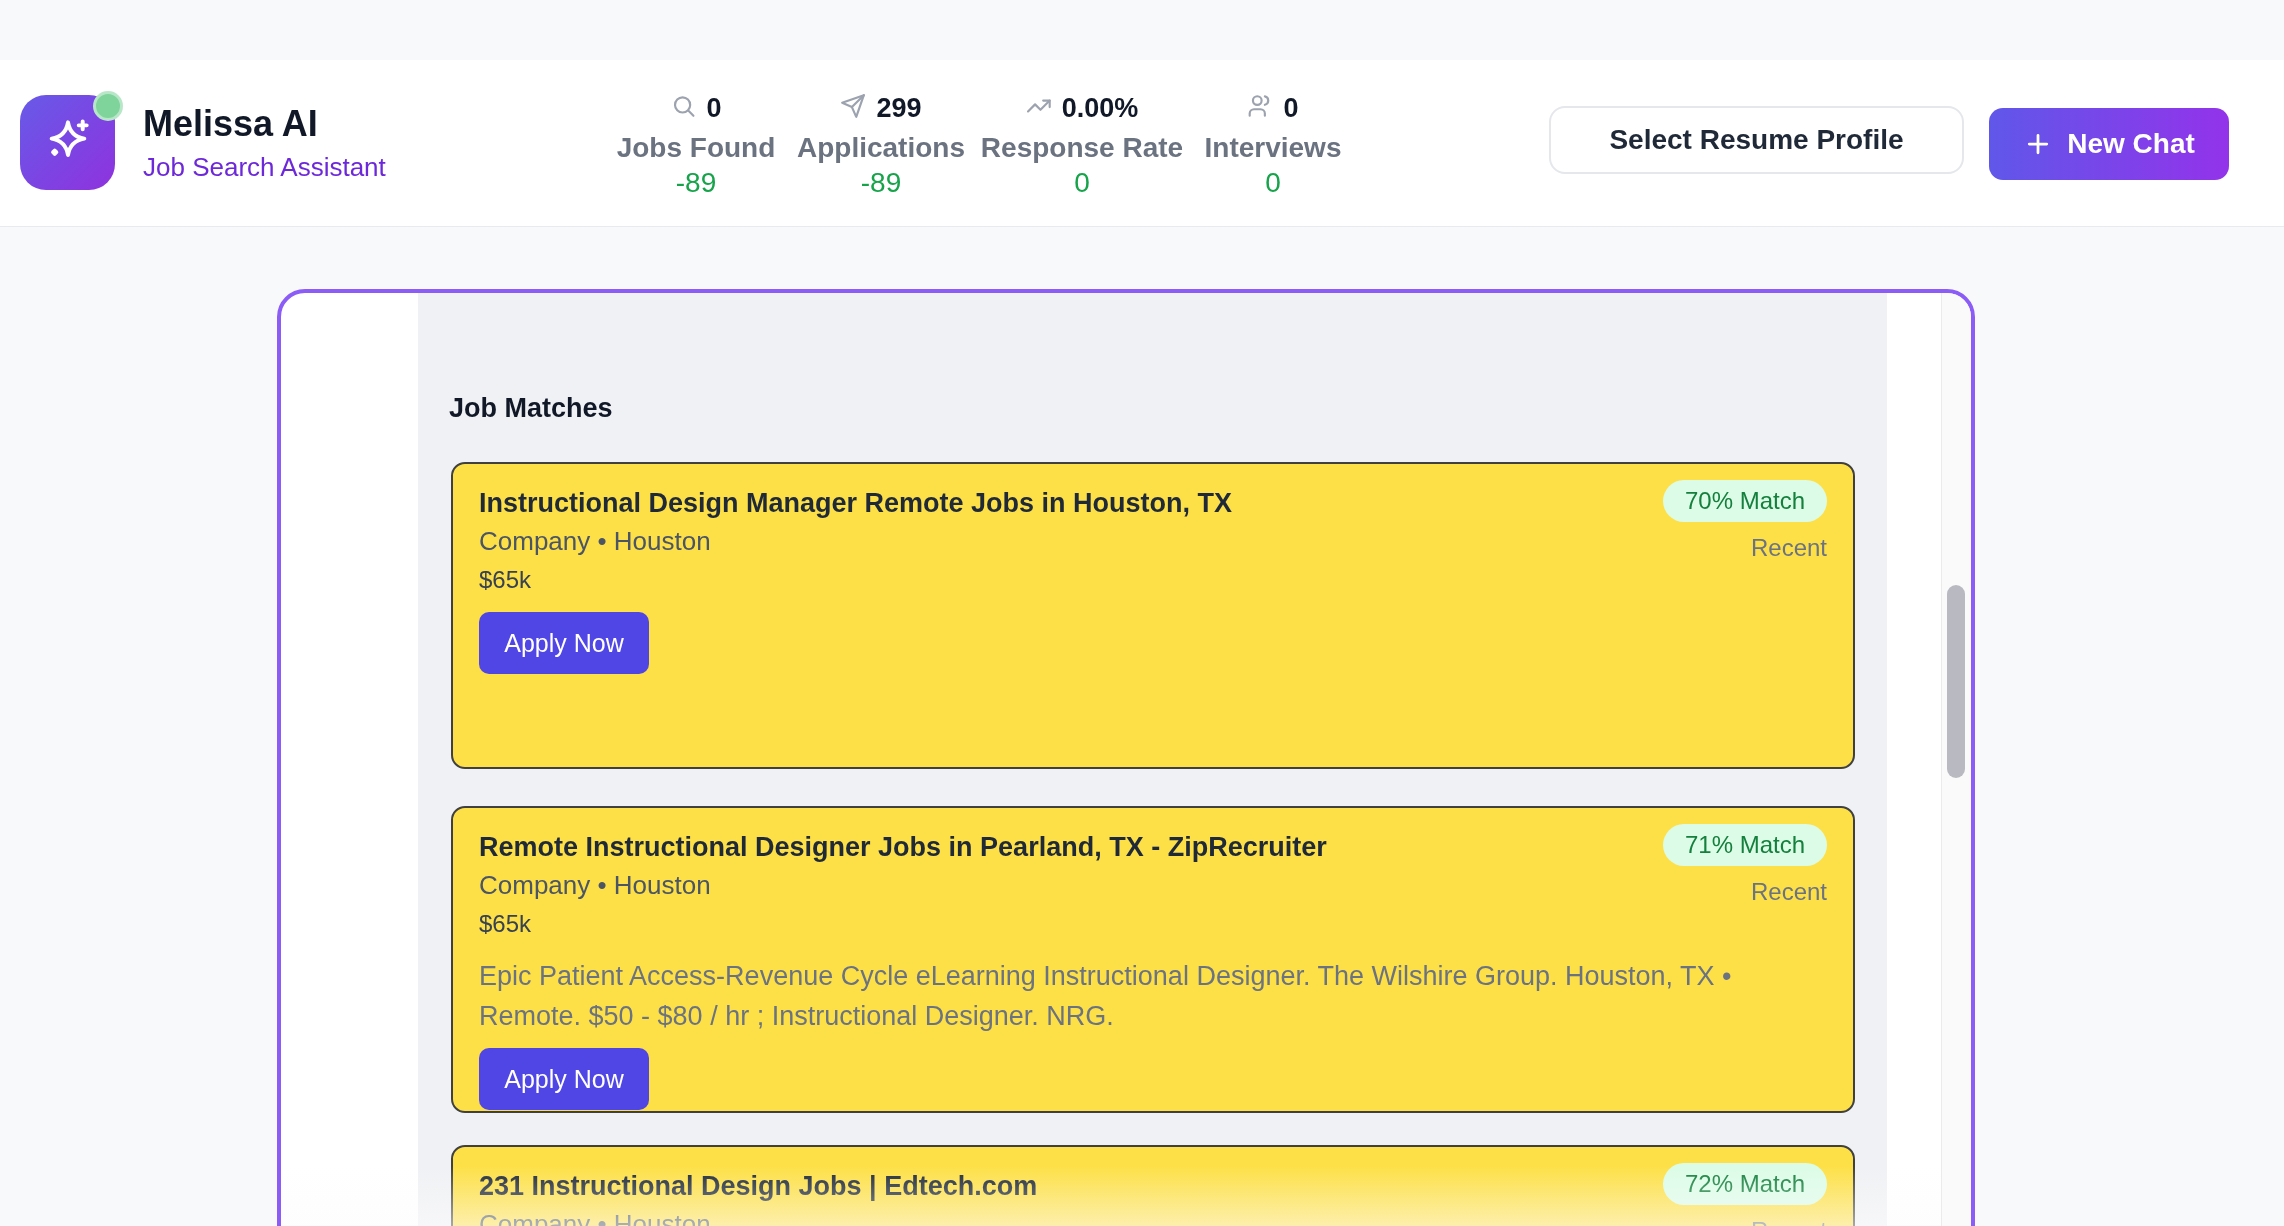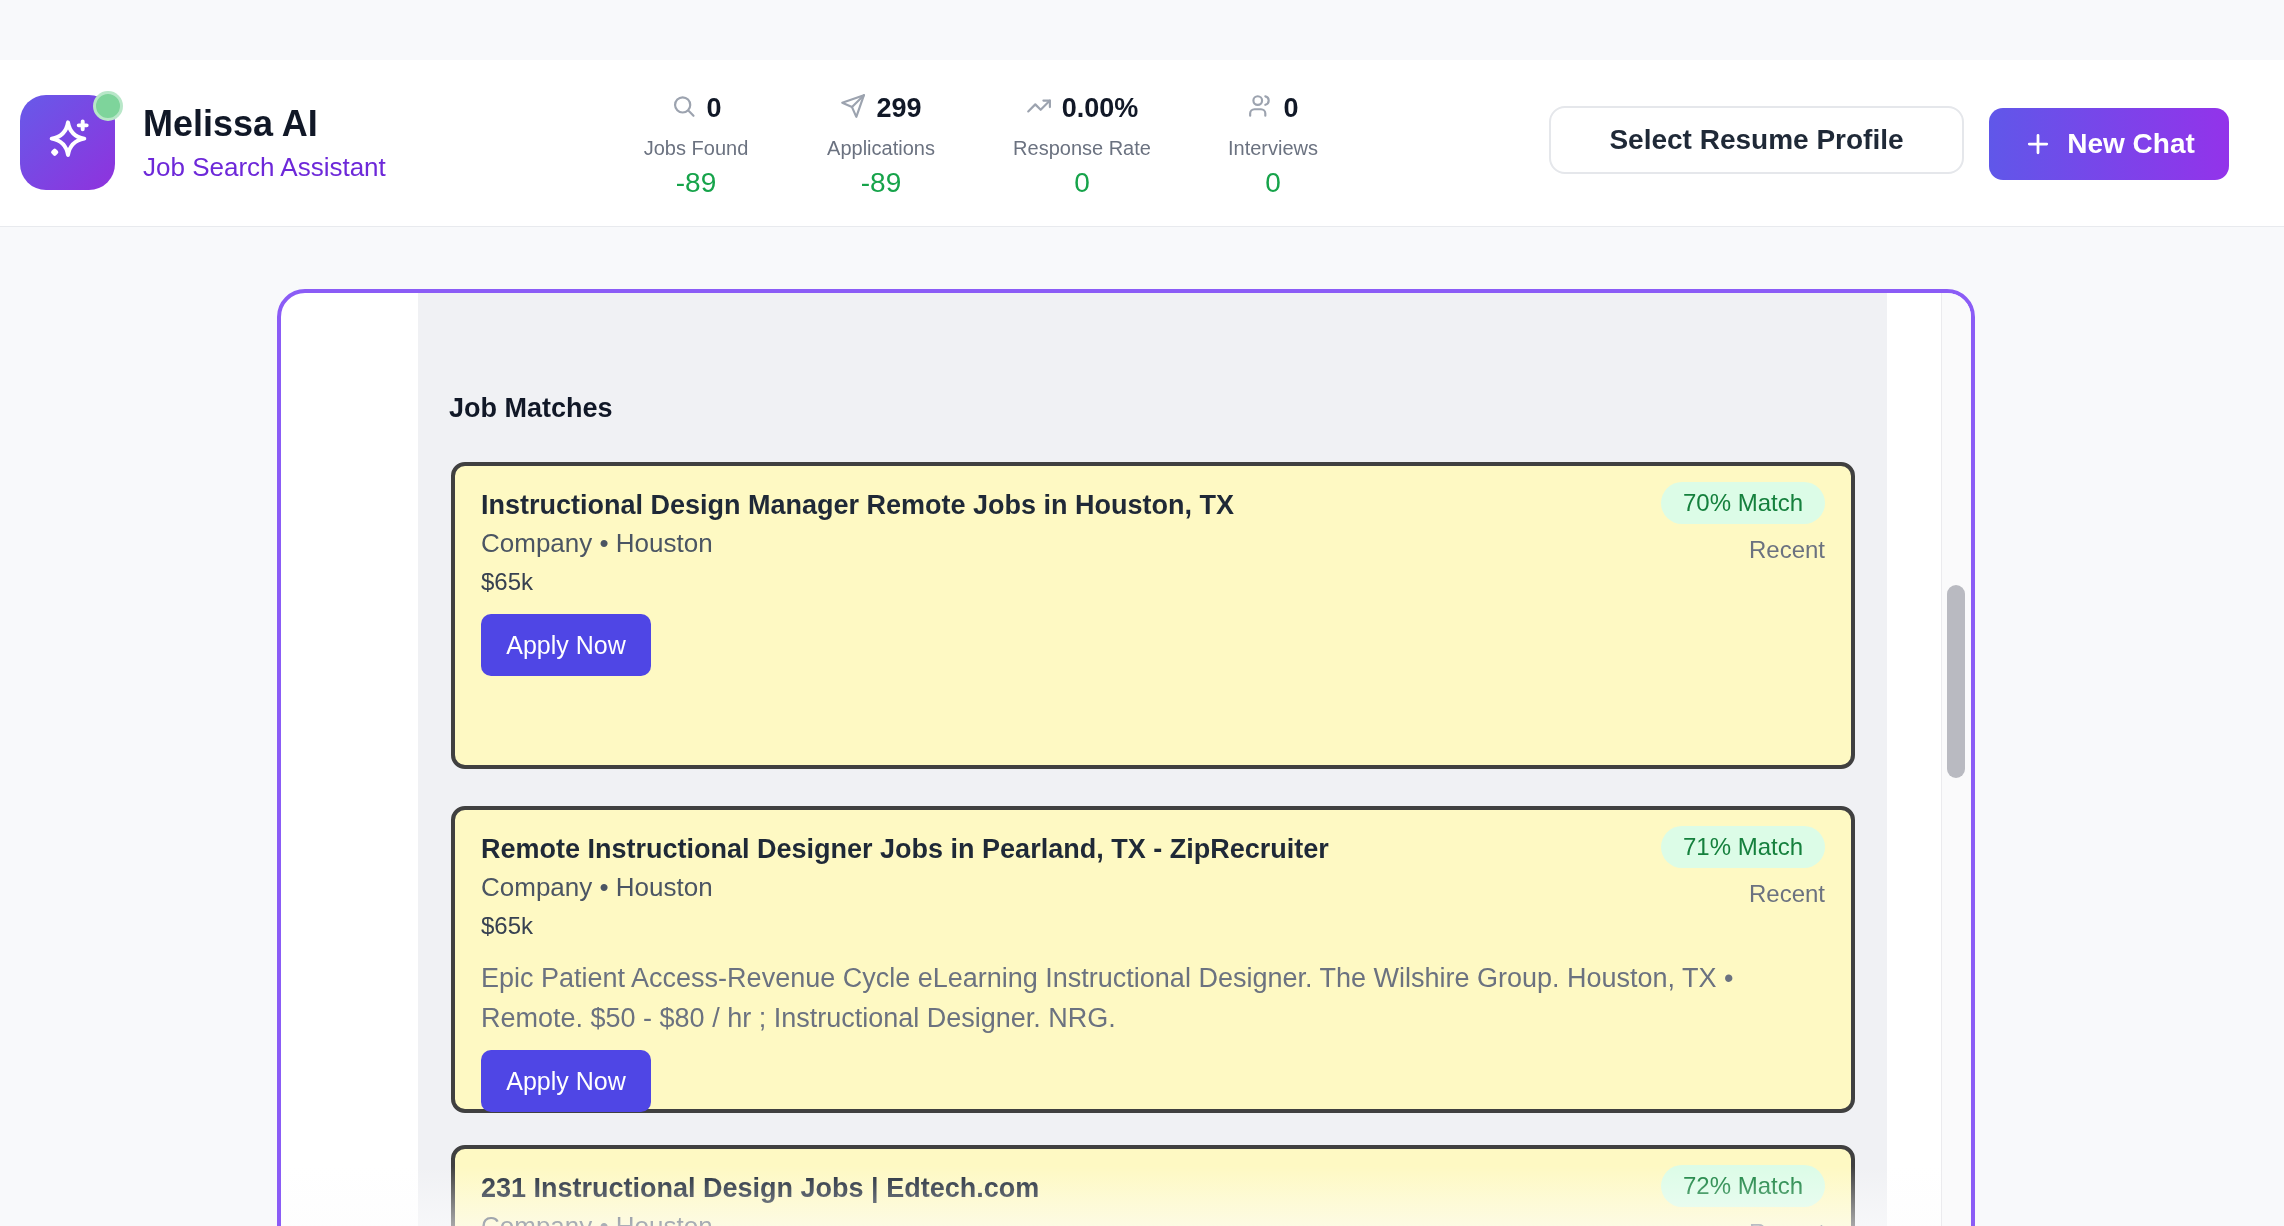--- a/index.html
+++ b/index.html
@@ -38,21 +38,21 @@
   .app-subtitle { font-size: 26px; color: #6d28d9; line-height: 30px; margin-top: 8px; }
 
   .stat-col { position: absolute; top: 33px; transform: translateX(-50%); text-align: center; }
   .stat-col.c0 { left: 696px; }
   .stat-col.c1 { left: 881px; }
   .stat-col.c2 { left: 1082px; }
   .stat-col.c3 { left: 1273px; }
   .stat-top { display: flex; align-items: center; justify-content: center; gap: 10px; height: 30px; }
   .stat-top svg { width: 26px; height: 26px; flex: none; }
   .stat-value { font-size: 27px; font-weight: 700; color: #111827; white-space: nowrap; }
-  .stat-label { margin-top: 12px; font-size: 20px; color: #6b7280; line-height: 26px; white-space: nowrap; }
+  .stat-label { margin-top: 12px; font-size: 28px; color: #6b7280; line-height: 26px; white-space: nowrap; font-weight: bold; }
   .stat-delta { margin-top: 9px; font-size: 28px; color: #16a34a; line-height: 26px; }
 
   .resume-btn {
     position: absolute; left: 1549px; top: 46px;
     width: 415px; height: 68px;
     background: #ffffff;
     border: 2px solid #e5e7eb; border-radius: 16px;
     display: flex; align-items: center; justify-content: center; gap: 16px;
     cursor: pointer; padding: 0; flex-direction: column;
   }
@@ -87,22 +87,22 @@
   .msg-text {
     position: absolute; left: 31px; top: 22px; width: 1380px; margin: 0;
     font-size: 27px; line-height: 40px; color: #1f2937;
   }
   .section-title {
     position: absolute; left: 31px; top: 99px; margin: 0;
     font-size: 27px; line-height: 32px; font-weight: 700; color: #111827;
   }
   .job-card {
     position: absolute; left: 33px; width: 1404px;
-    background: #fef9c3;
-    border: 4px solid #404040;
+    background: #fde047;
+    border: 2px solid #404040;
     border-radius: 14px;
     padding: 23px 26px;
     cursor: pointer;
   }
   .job-card.card0 { top: 169px; height: 307px; }
   .job-card.card1 { top: 513px; height: 307px; }
   .job-card.card2 { top: 852px; height: 380px; }
   .job-title { font-size: 27px; line-height: 32px; font-weight: 600; color: #1f2937; max-width: 1150px;
                margin: 0 0 6px 0; white-space: nowrap; overflow: hidden; }
   .job-company { font-size: 26px; line-height: 32px; color: #4b5563; margin: 0 0 7px 0; }

